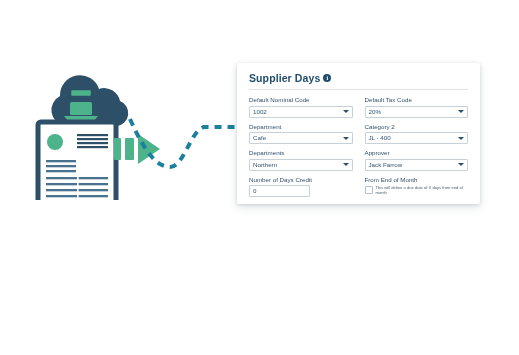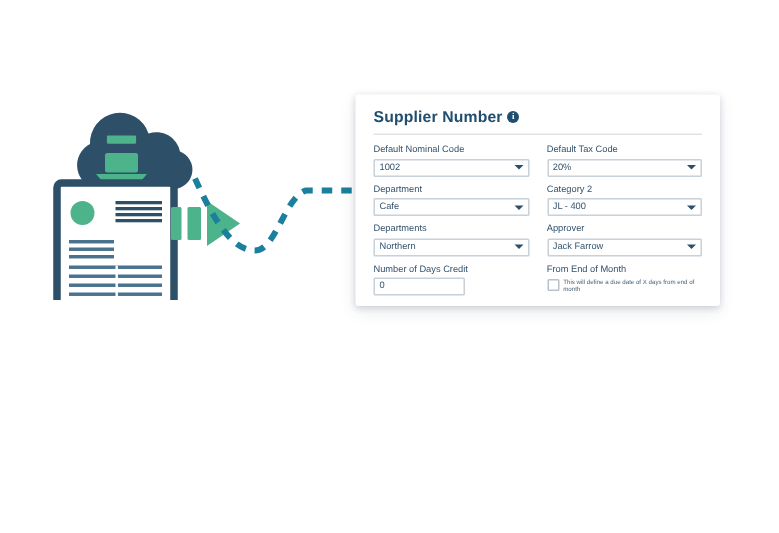--- a/index.html
+++ b/index.html
@@ -129,21 +129,21 @@
     </g>
   </svg>
 
   <svg id="connector" viewBox="0 0 125 80">
     <path d="M2 14 C 18 50, 30 62, 42 62 C 56 62, 62 26, 76 22 L 124 22" fill="none" stroke="#1b7f9e" stroke-width="4" stroke-linecap="butt" stroke-dasharray="7 6"></path>
   </svg>
 
   <div id="card">
 
     <div class="card-title-row">
-      <span class="card-title">Supplier Number</span>
+      <span class="card-title">Supplier Days</span>
       <span class="info-icon">i</span>
     </div>
     <div class="title-rule"></div>
 
     <div class="form-grid">
 
       <div class="field">
         <div class="field-label">Default Nominal Code</div>
         <div class="control">
           <div class="control-value">1002</div>

